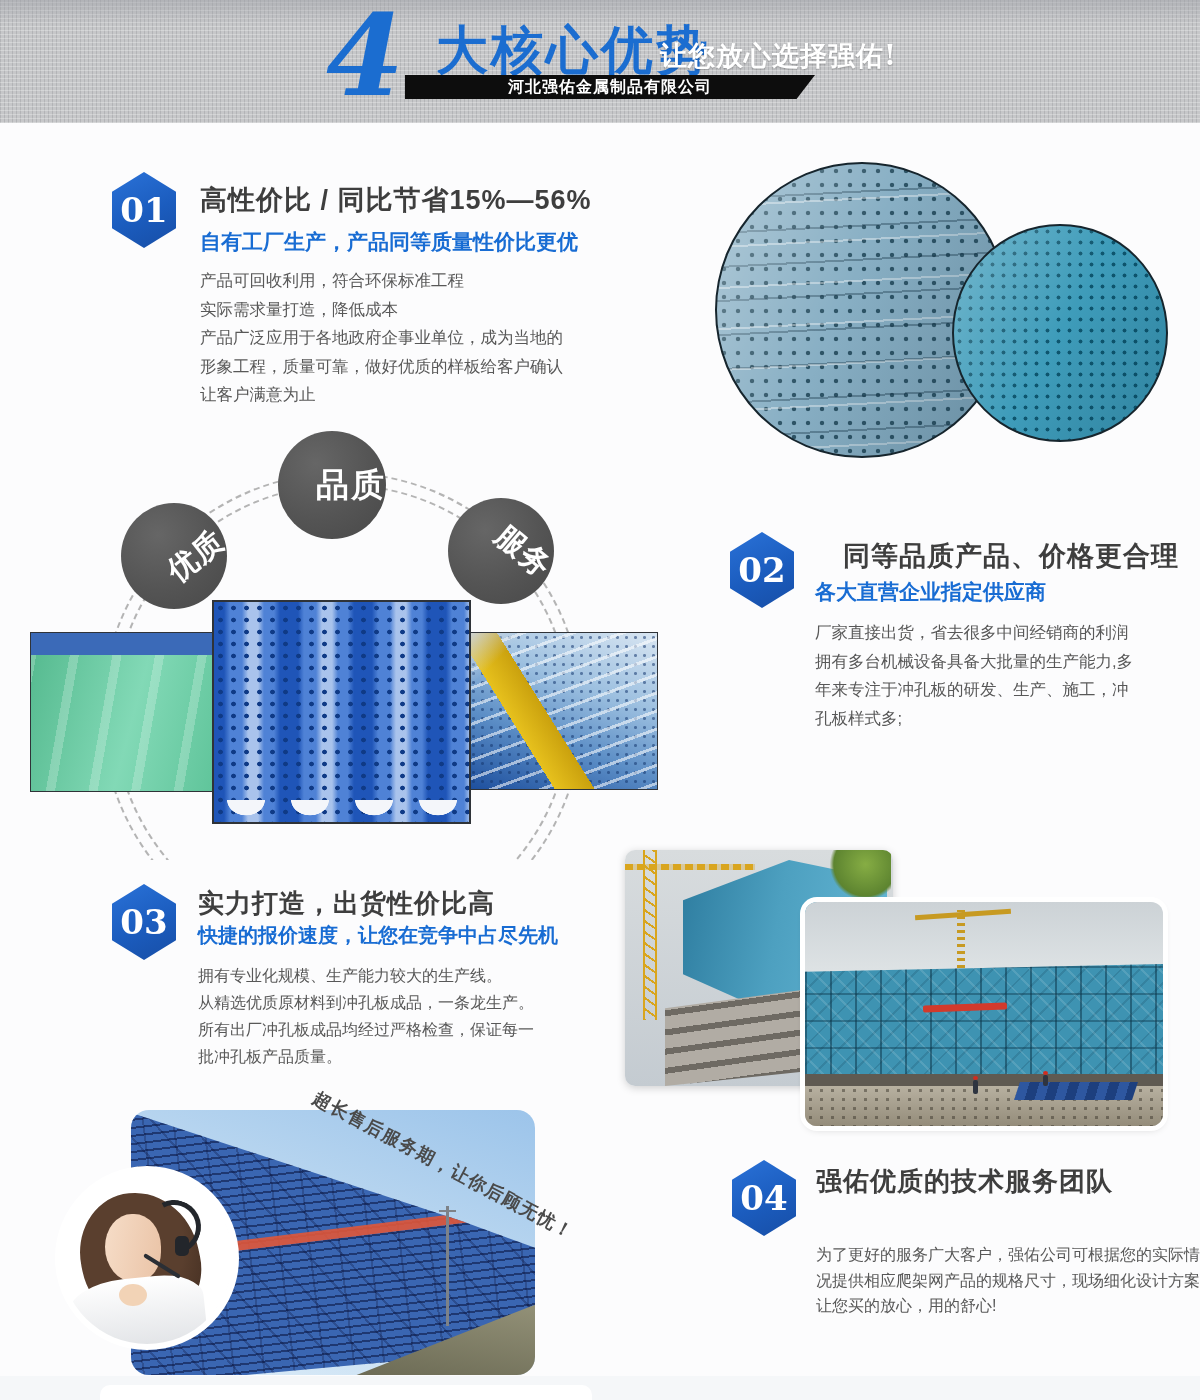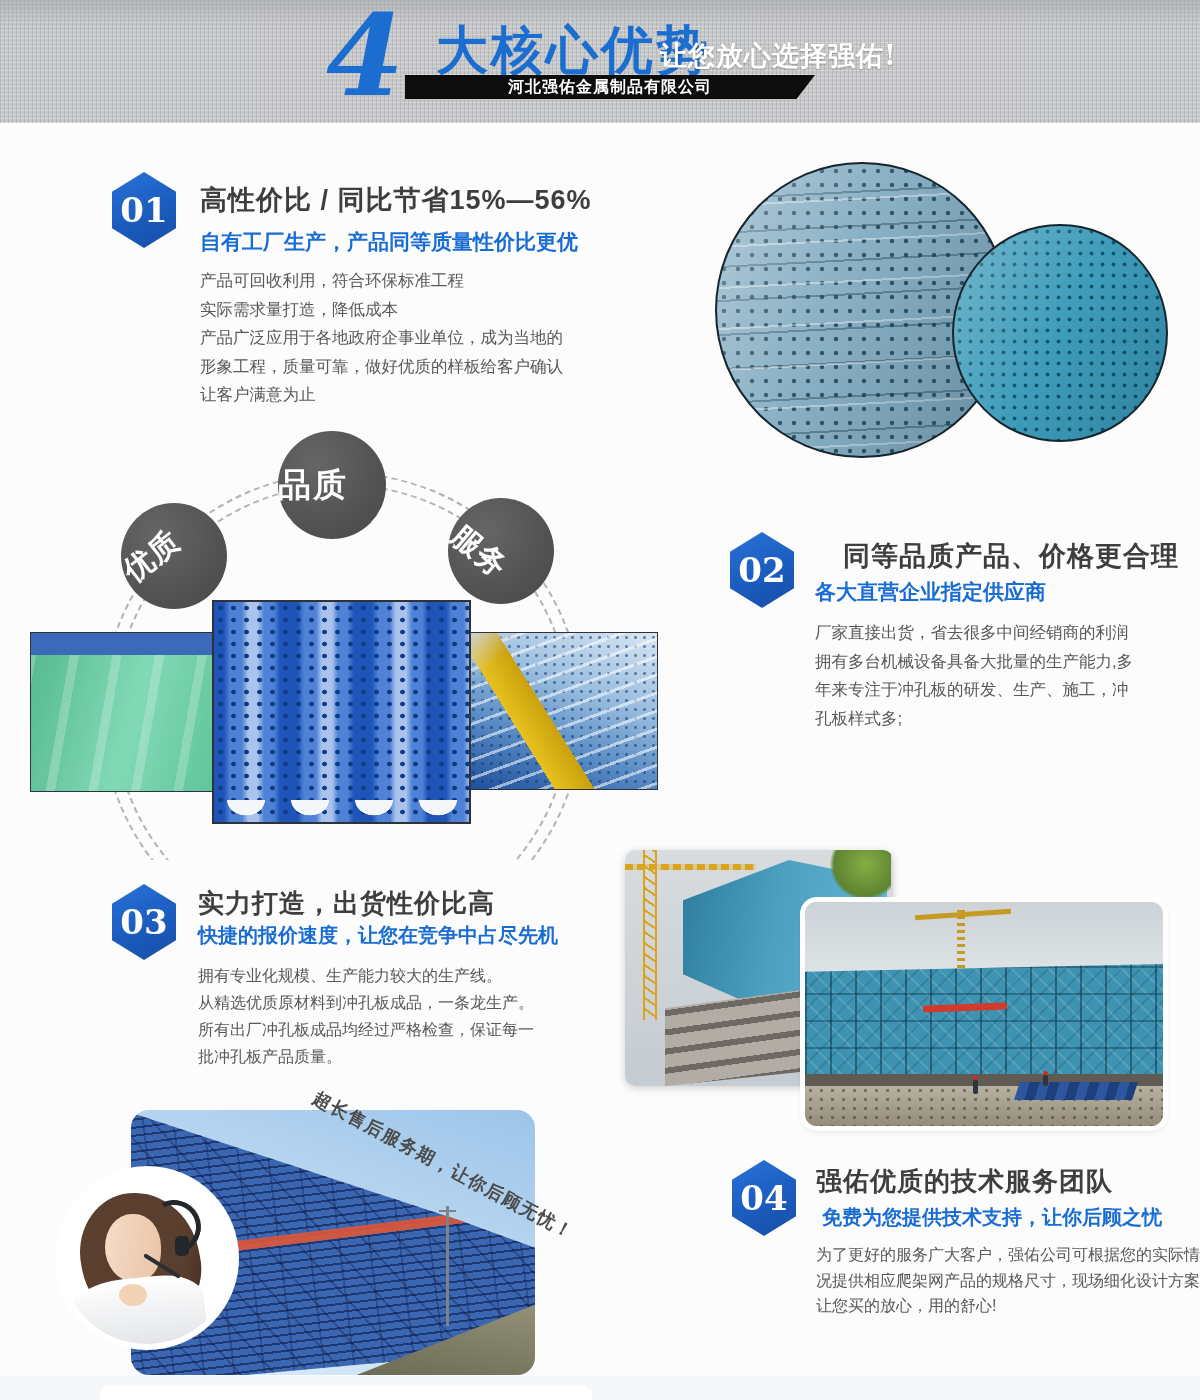--- a/index.html
+++ b/index.html
@@ -49,21 +49,21 @@
     background-image:
       linear-gradient(120deg,rgba(255,255,255,.28) 0%,rgba(255,255,255,0) 50%,rgba(0,40,60,.22) 100%),
       radial-gradient(circle,rgba(8,78,102,.9) 1.6px,rgba(0,0,0,0) 2.3px);
     background-size:auto,11px 11px;}
 
   
   .arc-zone{left:40px;top:420px;width:600px;height:440px;overflow:hidden;z-index:1;}
   .dashed-circle{position:absolute;border:2px dashed #b4b4b4;border-radius:50%;}
   .dc1{left:73px;top:64px;width:454px;height:454px;}
   .dc2{left:61px;top:52px;width:478px;height:478px;}
-  .vcircle{border-radius:50%;display:flex;align-items:center;justify-content:flex-start;z-index:2;
+  .vcircle{border-radius:50%;display:flex;align-items:center;justify-content:flex-end;z-index:2;
     background:radial-gradient(circle at 35% 30%,#666666 0%,#545454 55%,#484848 100%);}
   .vcircle span{color:#fff;font-weight:800;}
   .vc-pin{left:278px;top:431px;width:108px;height:108px;}
   .vc-pin span{font-size:33px;letter-spacing:2px;}
   .vc-you{left:121px;top:503px;width:106px;height:106px;}
   .vc-you span{font-size:30px;transform:rotate(-38deg);letter-spacing:1px;}
   .vc-fu{left:448px;top:498px;width:106px;height:106px;}
   .vc-fu span{font-size:30px;transform:rotate(40deg);letter-spacing:1px;}
 
   
@@ -265,21 +265,20 @@
     <div class="br-banner"></div>
     <div class="br-debris"></div>
     <div class="worker" style="left:168px;bottom:32px;"></div>
     <div class="worker" style="left:238px;bottom:40px;height:11px;"></div>
   </div>
 
   <div class="abs hex" style="left:732px;top:1160px;">
     <span>04</span>
   </div>
   <div class="abs adv-title" style="left:816px;top:1164px;font-size:26px;">强佑优质的技术服务团队</div>
-  <div class="abs adv-sub" style="left:822px;top:1204px;font-size:20px;">免费为您提供技术支持，让你后顾之忧</div>
   <div class="abs adv-body" style="left:816px;top:1242px;font-size:16px;line-height:25.5px;">
     <div>为了更好的服务广大客户，强佑公司可根据您的实际情</div>
     <div>况提供相应爬架网产品的规格尺寸，现场细化设计方案</div>
     <div>让您买的放心，用的舒心!</div>
   </div>
 
   <div class="abs fence-photo">
     <div class="fence-wrap">
       <div class="fence-tex"></div>
       <div class="fence-stripe"></div>

